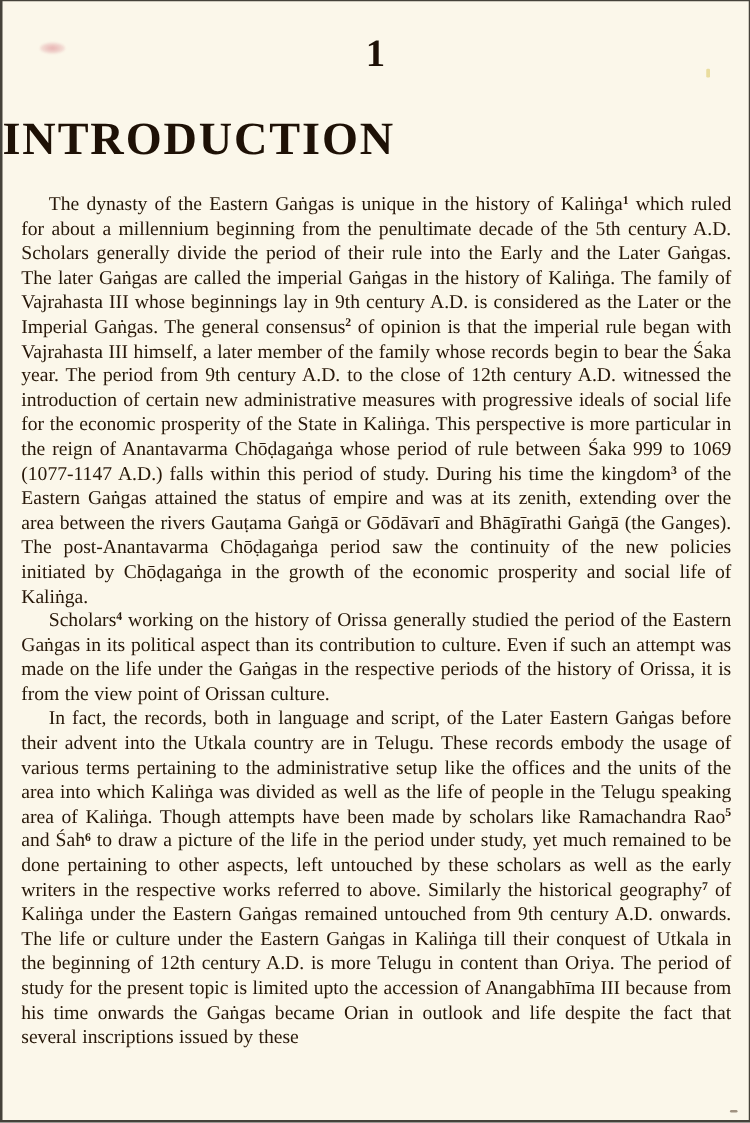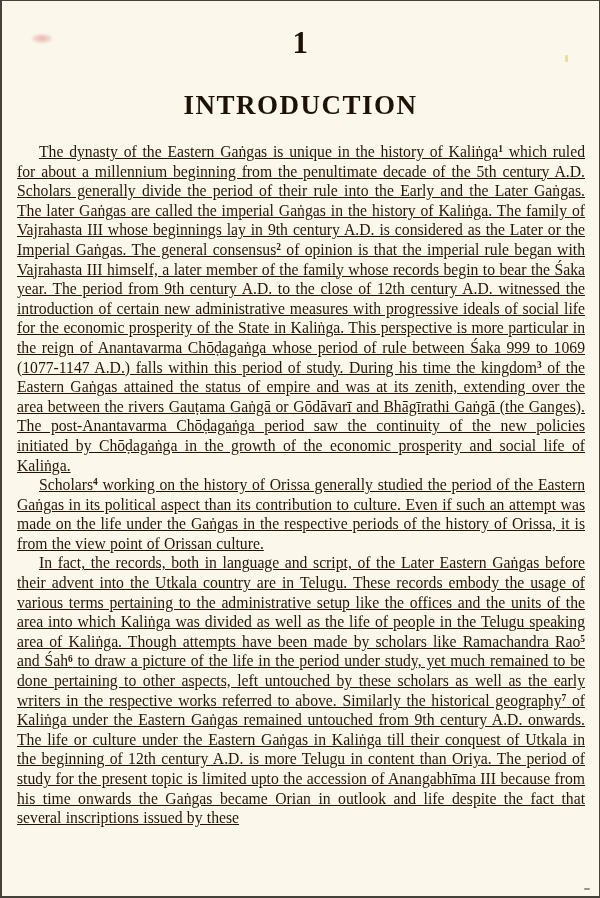--- a/index.html
+++ b/index.html
@@ -23,29 +23,27 @@
   .chapter-number {
     margin: 24px 0 0 0;
     text-align: center;
     font-size: 31px;
     font-weight: bold;
     letter-spacing: 0.5px;
     color: #1e1106;
   }
   .page-title {
     margin: 29px 0 21px 0;
-    text-align: center;
-    font-size: 27px;
+    font-size: 37px;
     font-weight: bold;
     letter-spacing: 1.5px;
     color: #1e1106;
   }
   .body-text {
     padding: 0 14px 0 15px;
-    text-decoration: underline;
   }
   .body-para {
     margin: 0;
     font-size: 15.7px;
     line-height: 19.6px;
     text-align: justify;
     text-indent: 22px;
     word-spacing: 0.4px;
     color: #271708;
   }

